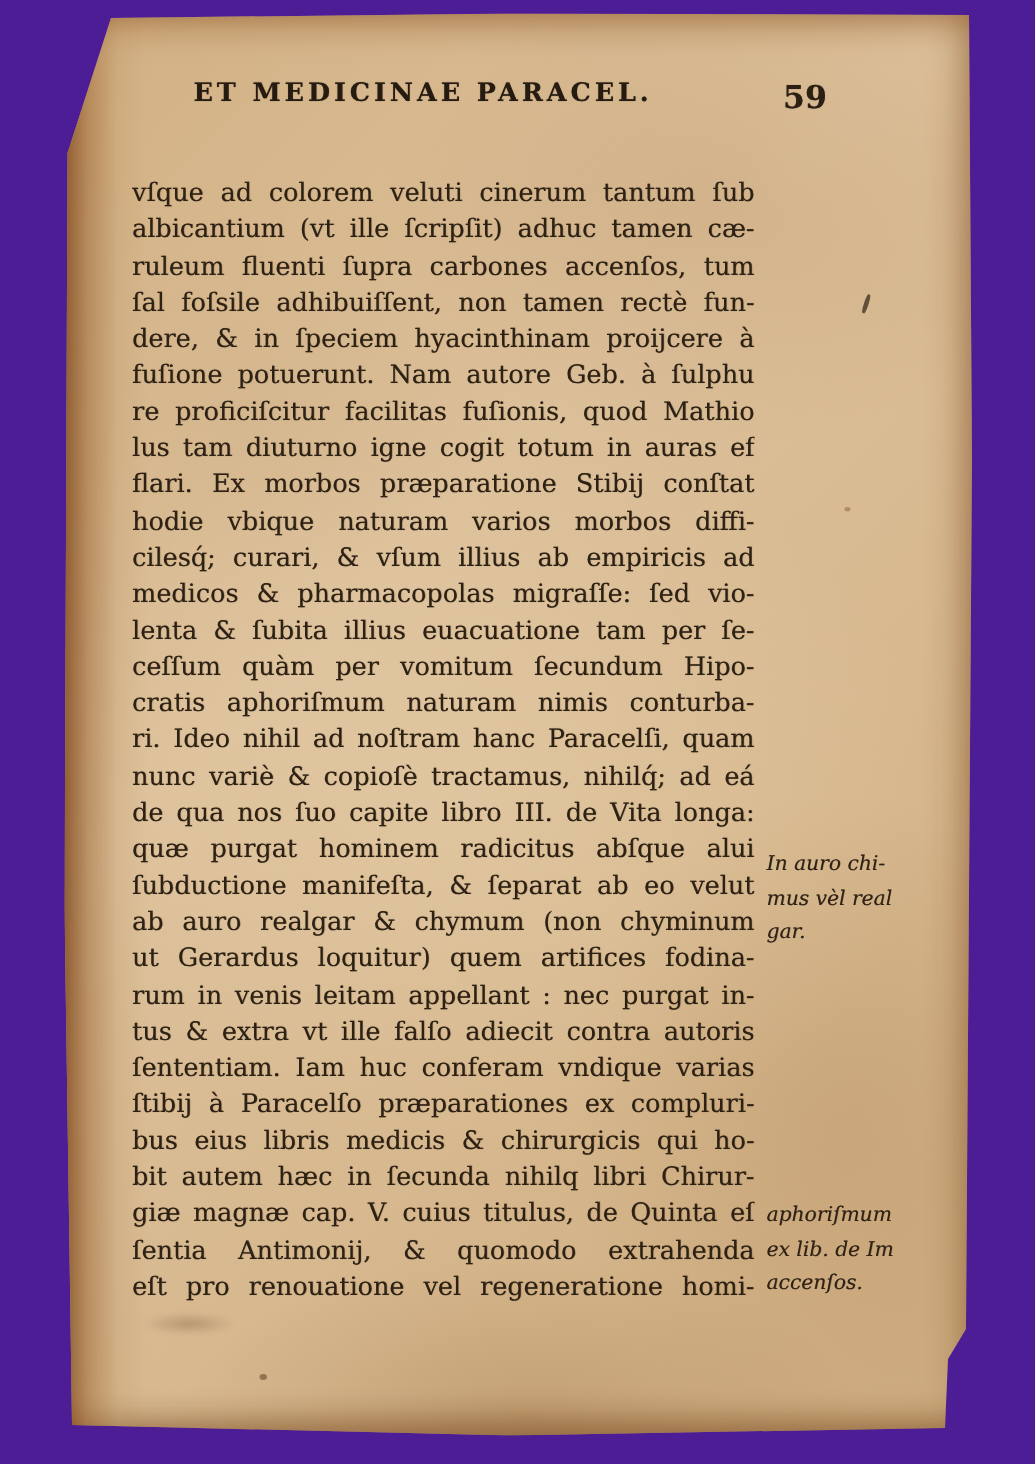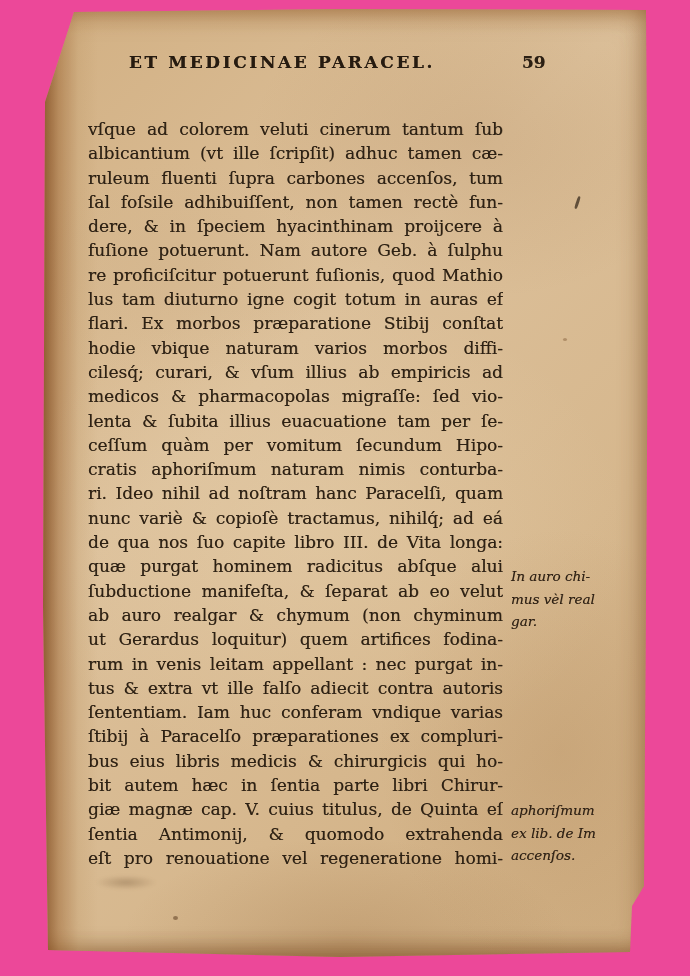--- a/index.html
+++ b/index.html
@@ -5,21 +5,21 @@
   html, body {
     margin: 0;
     padding: 0;
     background: #ffffff;
     font-family: "DejaVu Serif", "Liberation Serif", serif;
   }
   .scan {
     position: relative;
     width: 690px;
     height: 976px;
-    background: #ec4899;
+    background: #4c1d95;
     overflow: hidden;
   }
   .page {
     position: absolute;
     left: 40px;
     top: 6px;
     width: 612px;
     height: 956px;
     background:
       radial-gradient(ellipse 220px 160px at 22% 28%, rgba(205,175,135,0.28), transparent 70%),
@@ -71,21 +71,21 @@
     font-weight: bold;
     letter-spacing: 2.6px;
     color: #261b10;
     white-space: nowrap;
     text-shadow: 0 0 0.6px rgba(38, 27, 16, 0.7);
   }
   .page-number {
     position: absolute;
     left: 482px;
     top: 46px;
-    font-size: 17px;
+    font-size: 21px;
     font-weight: bold;
     color: #2b1f13;
     text-shadow: 0 0 0.6px rgba(38, 27, 16, 0.6);
   }
   .body-text {
     position: absolute;
     left: 48px;
     top: 83px;
     width: 415px;
     font-size: 17px;
@@ -158,42 +158,42 @@
   <div class="page">
     <div class="running-title">ET MEDICINAE PARACEL.</div>
     <div class="page-number">59</div>
     <div class="body-text">
         <div class="bt-line">vſque ad colorem veluti cinerum tantum ſub</div>
         <div class="bt-line">albicantium (vt ille ſcripſit) adhuc tamen cæ-</div>
         <div class="bt-line">ruleum fluenti ſupra carbones accenſos, tum</div>
         <div class="bt-line">ſal foſsile adhibuiſſent, non tamen rectè fun-</div>
         <div class="bt-line">dere, &amp; in ſpeciem hyacinthinam proijcere à</div>
         <div class="bt-line">fuſione potuerunt. Nam autore Geb. à ſulphu</div>
-        <div class="bt-line">re proficiſcitur potuerunt fuſionis, quod Mathio</div>
+        <div class="bt-line">re proficiſcitur facilitas fuſionis, quod Mathio</div>
         <div class="bt-line">lus tam diuturno igne cogit totum in auras ef</div>
         <div class="bt-line">flari. Ex morbos præparatione Stibij conſtat</div>
         <div class="bt-line">hodie vbique naturam varios morbos diffi-</div>
         <div class="bt-line">cilesq́; curari, &amp; vſum illius ab empiricis ad</div>
         <div class="bt-line">medicos &amp; pharmacopolas migraſſe: ſed vio-</div>
         <div class="bt-line">lenta &amp; ſubita illius euacuatione tam per ſe-</div>
         <div class="bt-line">ceſſum quàm per vomitum ſecundum Hipo-</div>
         <div class="bt-line">cratis aphoriſmum naturam nimis conturba-</div>
         <div class="bt-line">ri. Ideo nihil ad noſtram hanc Paracelſi, quam</div>
         <div class="bt-line">nunc variè &amp; copioſè tractamus, nihilq́; ad eá</div>
         <div class="bt-line">de qua nos ſuo capite libro III. de Vita longa:</div>
         <div class="bt-line">quæ purgat hominem radicitus abſque alui</div>
         <div class="bt-line">ſubductione manifeſta, &amp; ſeparat ab eo velut</div>
         <div class="bt-line">ab auro realgar &amp; chymum (non chyminum</div>
         <div class="bt-line">ut Gerardus loquitur) quem artifices fodina-</div>
         <div class="bt-line">rum in venis leitam appellant : nec purgat in-</div>
         <div class="bt-line">tus &amp; extra vt ille falſo adiecit contra autoris</div>
         <div class="bt-line">ſententiam. Iam huc conferam vndique varias</div>
         <div class="bt-line">ſtibij à Paracelſo præparationes ex compluri-</div>
         <div class="bt-line">bus eius libris medicis &amp; chirurgicis qui ho-</div>
-        <div class="bt-line">bit autem hæc in ſentia parte libri Chirur-</div>
+        <div class="bt-line">bit autem hæc in ſecunda nihilq libri Chirur-</div>
         <div class="bt-line">giæ magnæ cap. V. cuius titulus, de Quinta eſ</div>
         <div class="bt-line">ſentia Antimonij, &amp; quomodo extrahenda</div>
         <div class="bt-line">eſt pro renouatione vel regeneratione homi-</div>
       </div>
     <div class="margin-note note-1">
         <div class="mn-line">In auro chi-</div>
         <div class="mn-line">mus vèl real</div>
         <div class="mn-line">gar.</div>
       </div>
     <div class="margin-note note-2">

